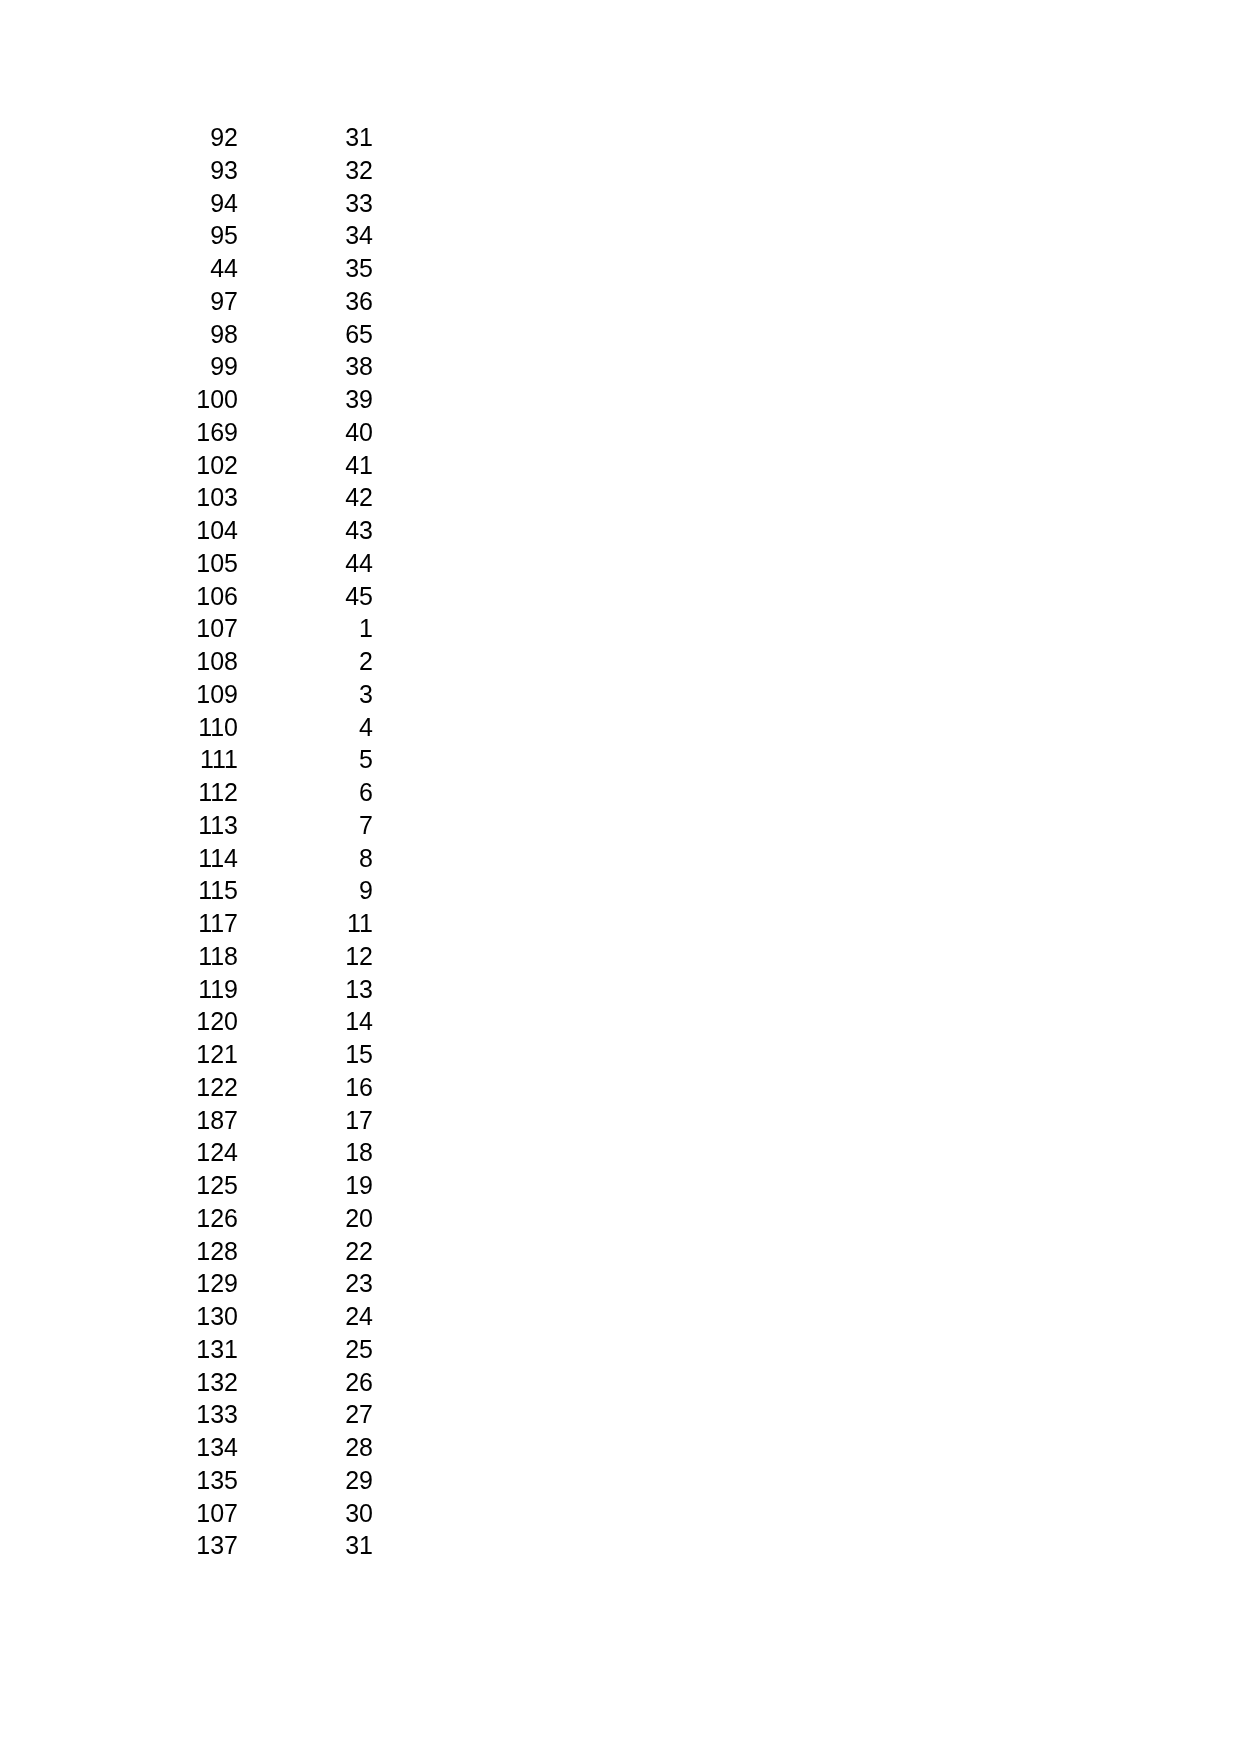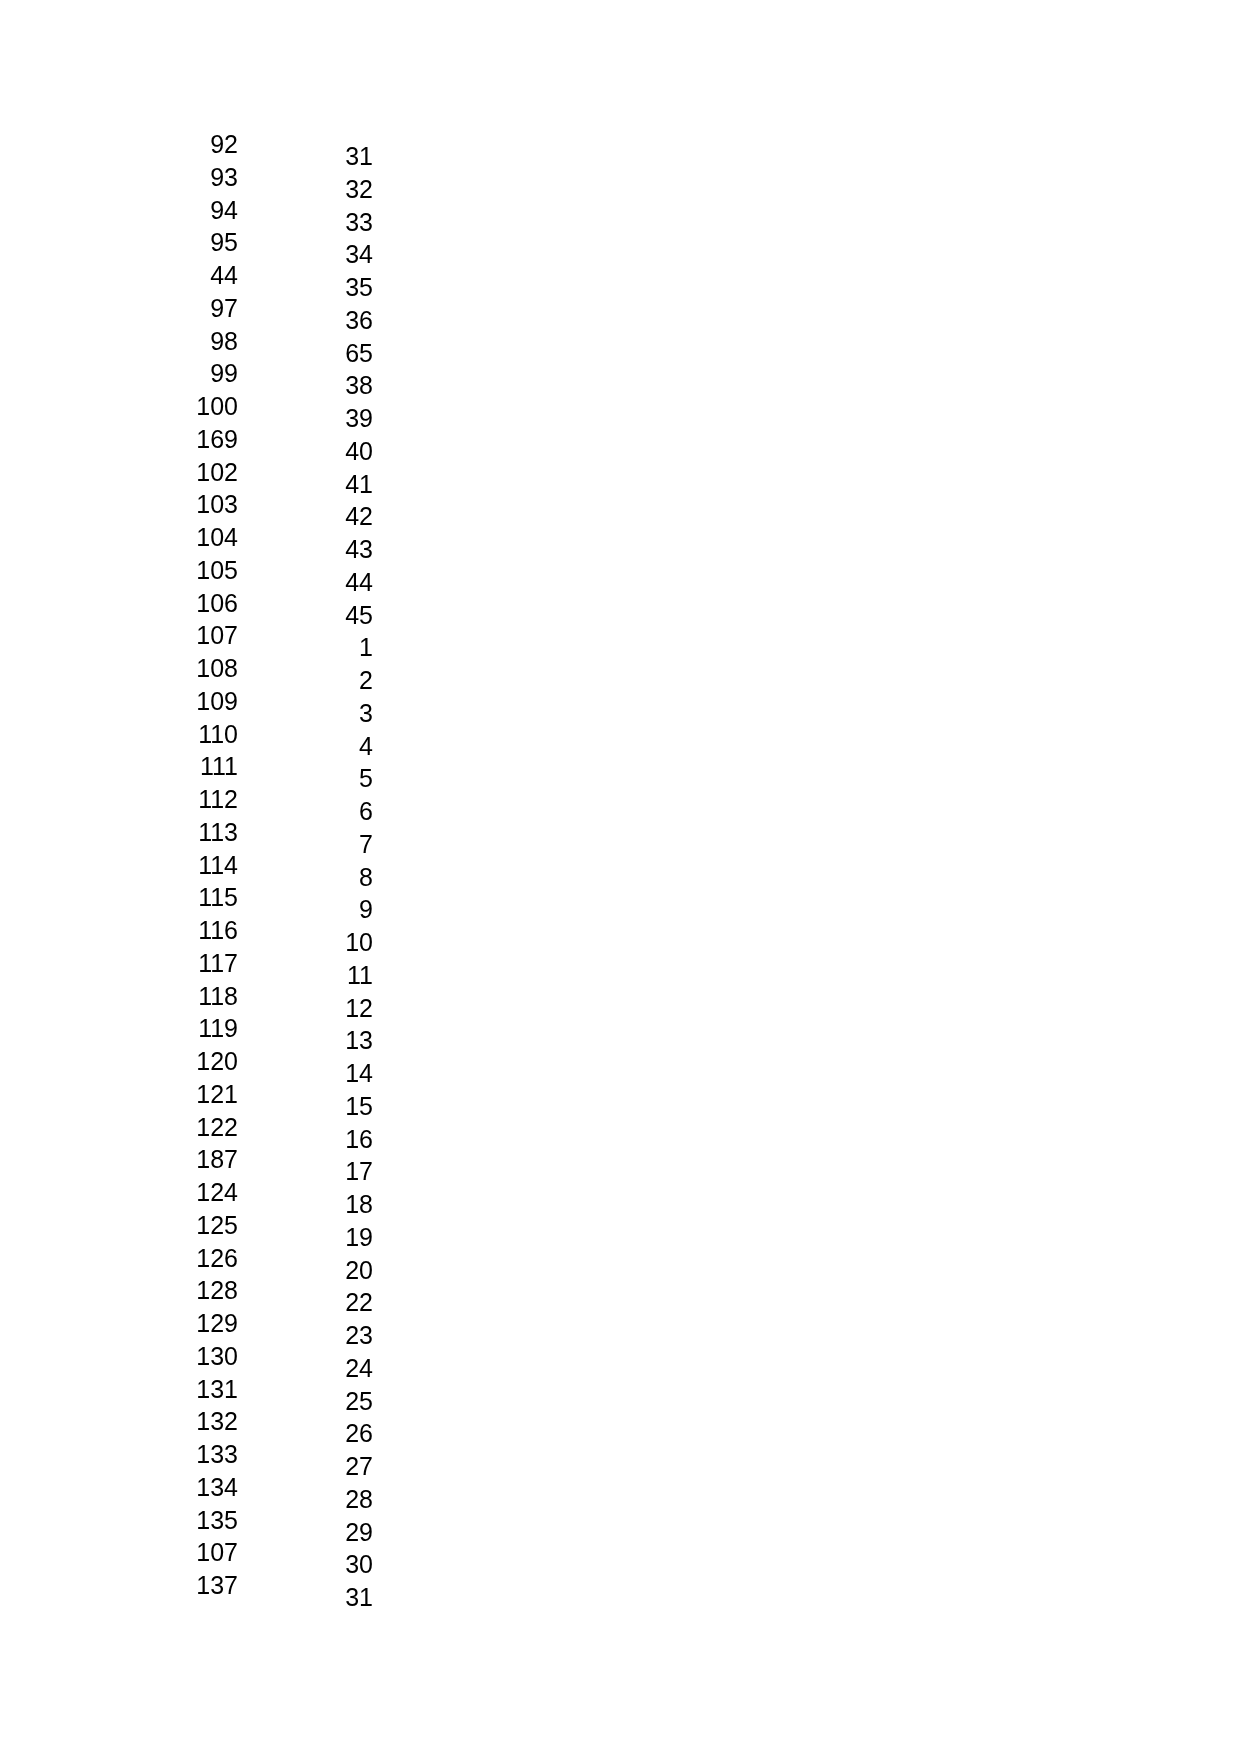--- a/index.html
+++ b/index.html
@@ -15,39 +15,38 @@
     overflow: hidden;
   }
   .page {
     position: relative;
     width: 1241px;
     height: 1754px;
     background: #ffffff;
   }
   .number-table {
     position: absolute;
-    top: 128px;
+    top: 121px;
     left: 0;
   }
   .row {
     display: flex;
     height: 32.75px;
     line-height: 32.75px;
     font-size: 25px;
   }
   .cell-left {
     width: 238px;
     text-align: right;
     white-space: pre;
   }
   .cell-right {
     width: 135px;
     text-align: right;
     white-space: pre;
-    margin-top: 12px;
   }
 </style>
 </head>
 <body style="background: rgb(255, 255, 255); color: rgb(0, 0, 0);">
 
 <div class="page">
   <div class="number-table">
   <div class="row">
     <span class="cell-left">92</span>
     <span class="cell-right">31</span>
@@ -161,24 +160,20 @@
   <div class="row">
     <span class="cell-left">114</span>
     <span class="cell-right">8</span>
   </div>
 
   <div class="row">
     <span class="cell-left">115</span>
     <span class="cell-right">9</span>
   </div>
 
-  <div class="row">
-    <span class="cell-left">116</span>
-    <span class="cell-right">10</span>
-  </div>
 
   <div class="row">
     <span class="cell-left">117</span>
     <span class="cell-right">11</span>
   </div>
 
   <div class="row">
     <span class="cell-left">118</span>
     <span class="cell-right">12</span>
   </div>

